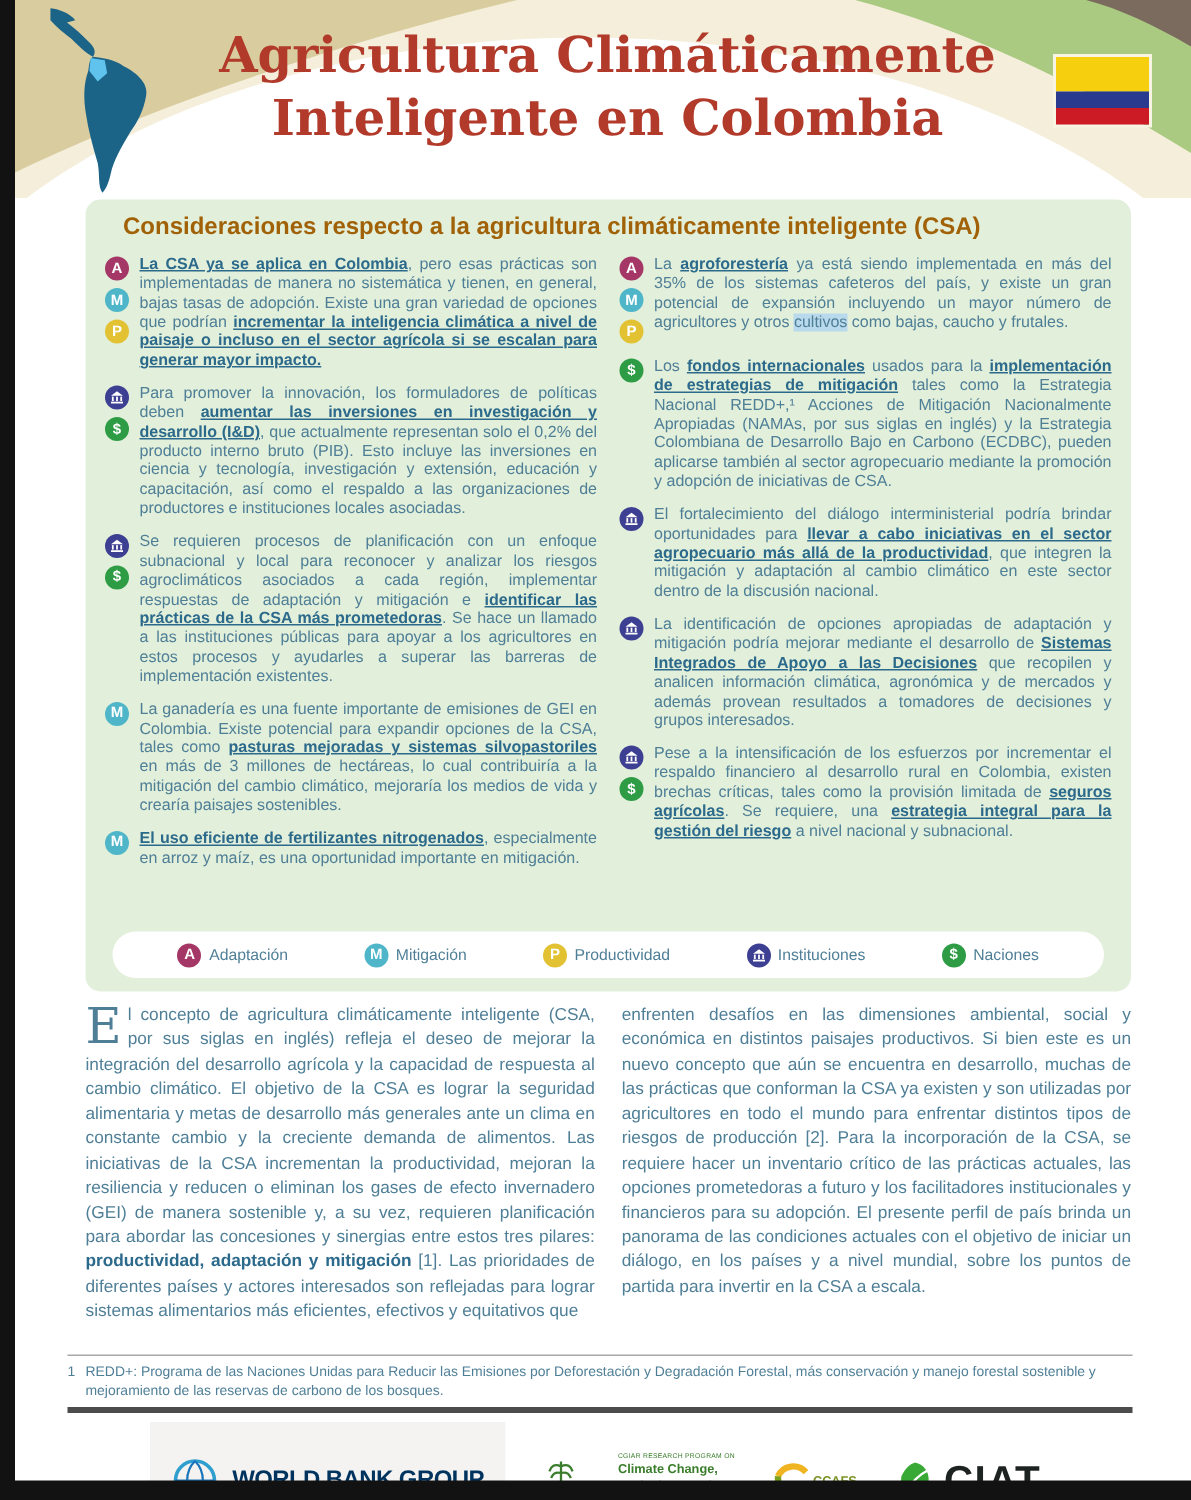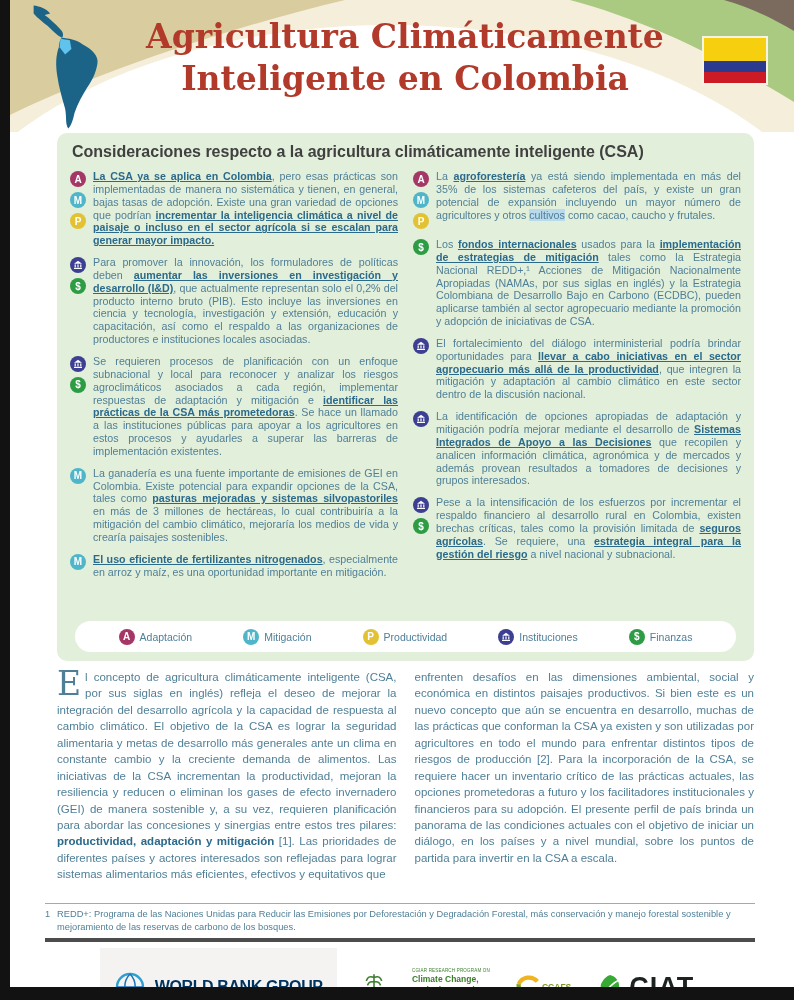--- a/index.html
+++ b/index.html
@@ -16,21 +16,21 @@
   .title { position:absolute; left:140px; top:16px; width:530px; text-align:center;
            font-family:"DejaVu Serif", serif; font-weight:bold; color:#b23a2b;
            font-size:33px; line-height:1.28; }
   .flag { position:absolute; right:28px; top:38px; width:62px; height:45px;
           box-shadow:0 0 0 2px #f8f4e4; }
   .flag .fy { height:50%; } .flag .fb { height:25%; } .flag .fr { height:25%; }
 
   
   .panel { position:absolute; left:57px; top:133px; width:697px; height:528px;
            background:#e2efda; border-radius:10px; padding:8px 13px 0 13px; }
-  .panel-title { color:#404040; font-weight:bold; font-size:16px; margin:2px 0 9px 2px; }
+  .panel-title { color:#a16207; font-weight:bold; font-size:16px; margin:2px 0 9px 12px; }
   .cols { display:flex; gap:15px; }
   .col { flex:1; min-width:0; }
   .bullet { display:flex; margin-bottom:9px; }
   .icons { width:23px; flex:none; display:flex; flex-direction:column; gap:5px; padding-top:1px; }
   .pill-icon { width:16px; height:16px; border-radius:50%; color:#fff; font-size:10px;
                font-weight:bold; display:flex; align-items:center; justify-content:center; flex:none; }
   .pill-icon svg { width:10px; height:10px; }
   .btext { flex:1; font-size:10.7px; line-height:1.2; color:#4f7f97; text-align:justify; }
   .btext .b { font-weight:bold; color:#2c6a8c;text-decoration:underline; }
   .hl { background:#b9d9ec; }
@@ -160,21 +160,21 @@
       </div>
     </div>
 
     <div class="col">
       <div class="bullet">
         <div class="icons">
             <span class="pill-icon" style="background: rgb(165, 55, 103);">A</span>
             <span class="pill-icon" style="background: rgb(79, 182, 201);">M</span>
             <span class="pill-icon" style="background: rgb(226, 194, 51);">P</span>
           </div>
-        <div class="btext"><span>La </span><span class="b">agroforestería</span><span> ya está siendo implementada en más del 35% de los sistemas cafeteros del país, y existe un gran potencial de expansión incluyendo un mayor número de agricultores y otros </span><span class="hl">cultivos</span><span> como cacao, caucho y frutales.</span></div>
+        <div class="btext"><span>La </span><span class="b">agroforestería</span><span> ya está siendo implementada en más del 35% de los sistemas cafeteros del país, y existe un gran potencial de expansión incluyendo un mayor número de agricultores y otros </span><span class="hl">cultivos</span><span> como bajas, caucho y frutales.</span></div>
       </div>
       <div class="bullet">
         <div class="icons">
             <span class="pill-icon" style="background: rgb(46, 156, 68);">$</span>
           </div>
         <div class="btext"><span>Los </span><span class="b">fondos internacionales</span><span> usados para la </span><span class="b">implementación de estrategias de mitigación</span><span> tales como la Estrategia Nacional REDD+,¹ Acciones de Mitigación Nacionalmente Apropiadas (NAMAs, por sus siglas en inglés) y la Estrategia Colombiana de Desarrollo Bajo en Carbono (ECDBC), pueden aplicarse también al sector agropecuario mediante la promoción y adopción de iniciativas de CSA.</span></div>
       </div>
       <div class="bullet">
         <div class="icons">
             <span class="pill-icon" style="background: rgb(61, 63, 146);">
@@ -251,21 +251,21 @@
               <rect x="1" y="7.8" width="8" height="1.2" fill="#fff"></rect>
             </svg>
           </span>
         </div>
       <span>Instituciones</span>
     </div>
     <div class="legend-item">
       <div class="icons">
           <span class="pill-icon" style="background: rgb(46, 156, 68);">$</span>
         </div>
-      <span>Finanzas</span>
+      <span>Naciones</span>
     </div>
   </div>
 </div>
 
 <div class="bodytext">
   <div class="bcol">
     <span class="dropcap">E</span><span><span>l concepto de agricultura climáticamente inteligente (CSA, por sus siglas en inglés) refleja el deseo de mejorar la integración del desarrollo agrícola y la capacidad de respuesta al cambio climático. El objetivo de la CSA es lograr la seguridad alimentaria y metas de desarrollo más generales ante un clima en constante cambio y la creciente demanda de alimentos. Las iniciativas de la CSA incrementan la productividad, mejoran la resiliencia y reducen o eliminan los gases de efecto invernadero (GEI) de manera sostenible y, a su vez, requieren planificación para abordar las concesiones y sinergias entre estos tres pilares: </span><span class="b">productividad, adaptación y mitigación</span><span> [1]. Las prioridades de diferentes países y actores interesados son reflejadas para lograr sistemas alimentarios más eficientes, efectivos y equitativos que</span></span>
   </div>
   <div class="bcol">
     <span>enfrenten desafíos en las dimensiones ambiental, social y económica en distintos paisajes productivos. Si bien este es un nuevo concepto que aún se encuentra en desarrollo, muchas de las prácticas que conforman la CSA ya existen y son utilizadas por agricultores en todo el mundo para enfrentar distintos tipos de riesgos de producción [2]. Para la incorporación de la CSA, se requiere hacer un inventario crítico de las prácticas actuales, las opciones prometedoras a futuro y los facilitadores institucionales y financieros para su adopción. El presente perfil de país brinda un panorama de las condiciones actuales con el objetivo de iniciar un diálogo, en los países y a nivel mundial, sobre los puntos de partida para invertir en la CSA a escala.</span>

